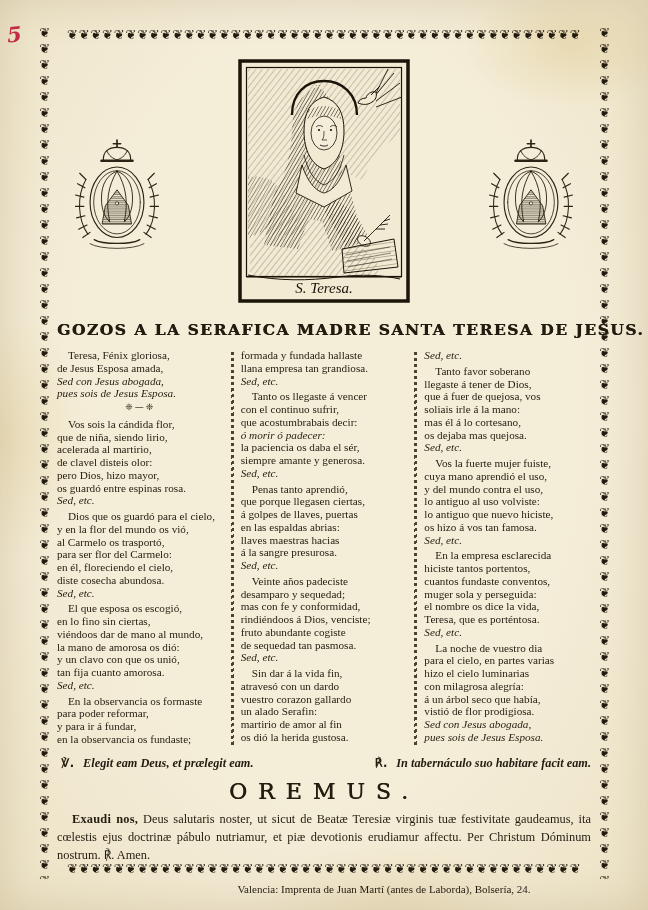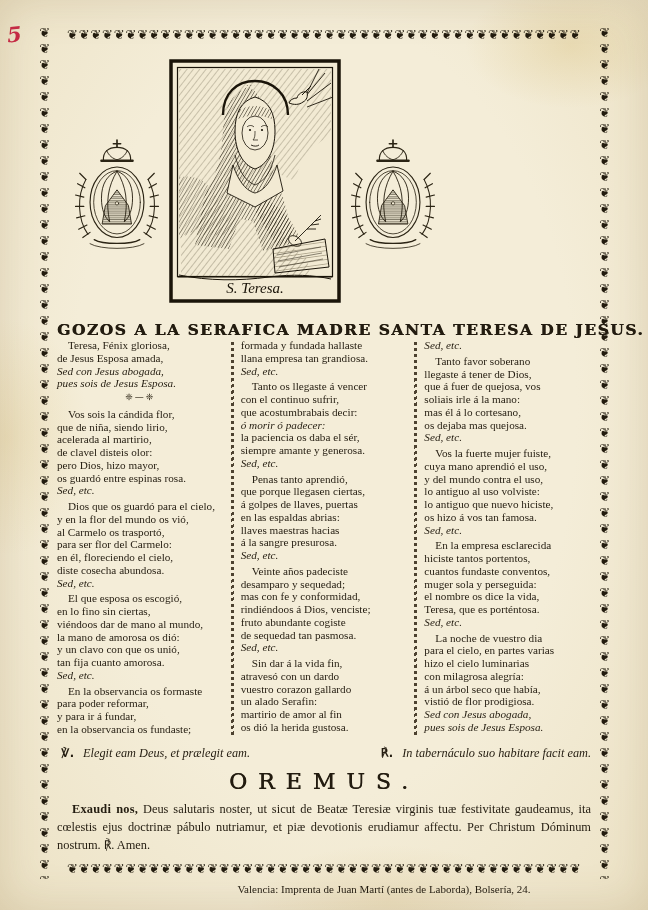--- a/index.html
+++ b/index.html
@@ -17,37 +17,37 @@
   
   .bstrip{position:absolute;color:#221b0e;font-family:"DejaVu Sans",sans-serif;font-size:13px;
     letter-spacing:.8px;white-space:nowrap;overflow:hidden;text-align:center}
   .btop{left:34px;right:34px;top:25px;height:20px;line-height:20px}
   .bbottom{left:34px;right:34px;top:859px;height:20px;line-height:20px}
   .bleft,.bright{top:25px;width:20px;height:854px;writing-mode:vertical-rl;text-orientation:upright;line-height:20px;letter-spacing:1px}
   .bleft{left:34px}
   .bright{right:34px}
   
   .content{position:absolute;left:57px;right:57px;top:47px}
-  .header{display:flex;align-items:flex-start;padding:0 8px;margin-top:12px}
+  .header{display:flex;justify-content:space-between;align-items:flex-start;padding:0 8px;margin-top:12px}
   .emblem{margin-top:78px}
   .emblem.right svg{transform:scaleX(-1)}
   .portrait{display:block}
   .title{margin-top:17px;font-family:"DejaVu Serif",serif;font-weight:bold;
     font-size:15.5px;letter-spacing:1.5px;white-space:nowrap;text-shadow:.4px 0 0 #231c10}
-  .columns{display:flex;gap:7px;}
+  .columns{display:flex;gap:7px;margin-top:10px}
   .col{flex:1 1 0;font-size:11.2px;line-height:12.75px;min-width:0}
   .colrule{width:3px;margin:3px 0;background:repeating-linear-gradient(170deg,#4d4230 0 3px,transparent 3px 6px)}
   .stanza{margin-bottom:3px}
   .vl{white-space:nowrap}
   .vl.it{font-style:italic}
   .vl.in{padding-left:11px}
   .orn{text-align:center;font-size:9px;letter-spacing:2px;padding:1px 0;font-family:"DejaVu Sans",sans-serif;color:#2b2414}
   .versicle{display:flex;align-items:baseline;margin-top:7px;font-size:12.3px}
   .vmark{font-family:"DejaVu Sans","DejaVu Serif",sans-serif;font-weight:bold;font-size:11.5px;padding:0 9px 0 4px}
-  .vtext{font-style:italic;font-weight:normal;white-space:nowrap}
+  .vtext{font-style:italic;font-weight:bold;white-space:nowrap}
   .vtext.grow{flex:1 1 auto}
   .oremus{text-align:center;margin-top:8px;font-family:"DejaVu Serif",serif;font-weight:normal;
     font-size:22px;letter-spacing:11px;text-shadow:.6px 0 0 #231c10}
   .prayer{margin-top:6px;font-size:12.4px;line-height:18px;text-align:justify;text-indent:15px}
   .prayer b{letter-spacing:.2px}
   .imprint{position:absolute;left:0;right:0;top:883px;text-align:center;font-size:11px;transform:translateX(60px)}
   svg{display:block}
 </style>
 </head>
 <body>

